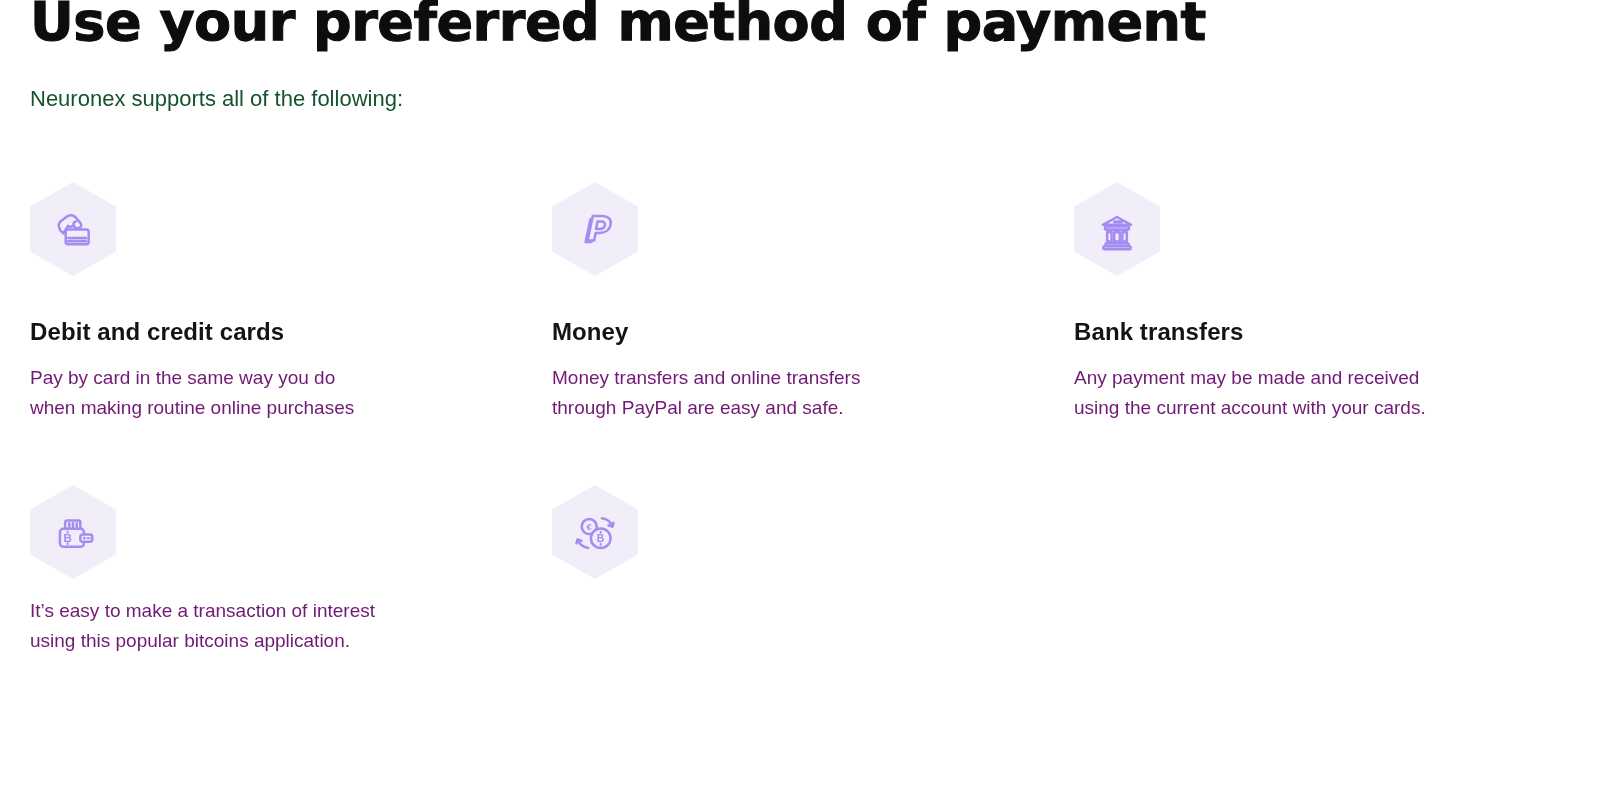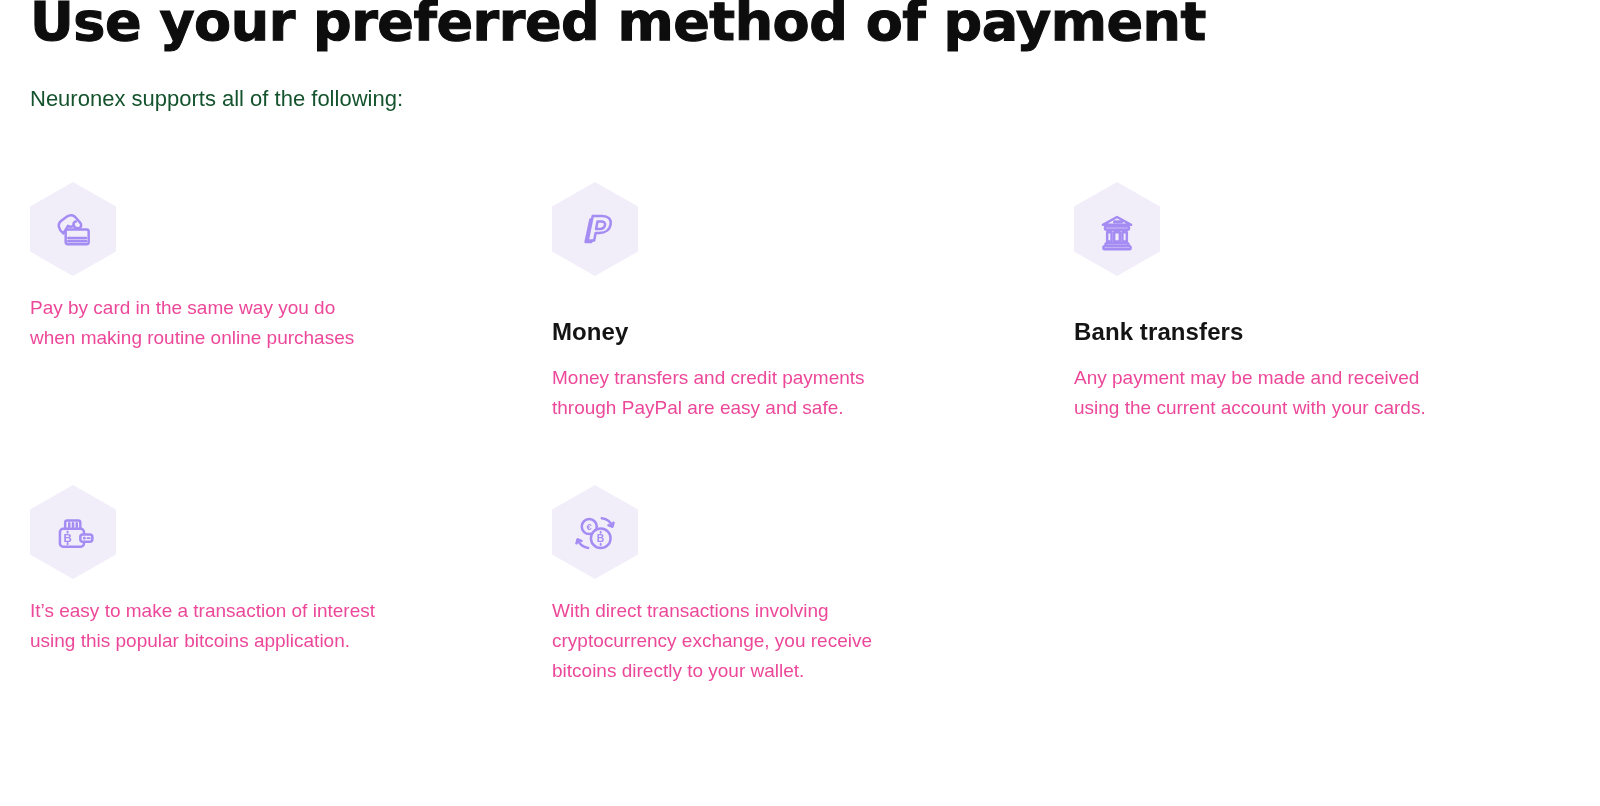--- a/index.html
+++ b/index.html
@@ -48,21 +48,21 @@
     margin-top:42px;
     font-size:24px;
     font-weight:700;
     letter-spacing:0.1px;
     color:#141414;
   }
   .card-desc {
     margin-top:17px;
     font-size:19px;
     line-height:30px;
-    color:#ec4899;
+    color:#701a75;
     white-space:pre-line;
   }
   .ic { stroke:#a48cf3; stroke-width:2.4; fill:none; stroke-linecap:round; stroke-linejoin:round; }
   .ic-fill { fill:#f1eefa; }
   .ic-solid { fill:#a48cf3; stroke:none; }
   .ic-txt { fill:#a48cf3; stroke:none; font-family:"Liberation Sans", sans-serif; font-weight:bold; text-anchor:middle; }
 </style>
 </head>
 <body>
 
@@ -76,33 +76,34 @@
     <div class="card">
       <div class="hex-badge">
         <svg width="46" height="46" viewBox="0 0 44 44">
           <rect class="ic" x="15" y="22.5" width="22" height="14" rx="2"></rect>
           <path class="ic" d="M17.5 30.6 H34.5"></path>
           <path class="ic" d="M17.5 33.6 H34.5"></path>
           <path class="ic ic-fill" d="M12.8 26.3 C8.2 22.8 6.8 17.3 10.5 14.4 L16.3 10.1 C19.3 8 22.8 8.7 25 11.4 L29 16.1 C30.8 18.3 29.8 20.9 27.1 21.3 C24.9 21.6 23.2 20.2 22.6 18.4 C21.4 19.9 19 20.3 17.2 19 Z"></path>
           <path class="ic" d="M22.6 18.4 C22.1 16.6 23.1 15.1 24.7 14.9"></path>
         </svg>
       </div>
+      <div class="card-title">Debit and credit cards</div>
       <div class="card-desc">Pay by card in the same way you do
 when making routine online purchases</div>
     </div>
 
     <div class="card">
       <div class="hex-badge">
         <svg width="46" height="46" viewBox="0 0 44 44">
           <path class="ic" d="M17.6 13 L13 34.5 H18.4 L19.6 28.6"></path>
           <path class="ic ic-fill" fill-rule="evenodd" d="M19.8 9.5 H29 C34.5 9.5 37.6 12.7 37 17.2 C36.3 22.6 31.9 25.8 26.3 25.8 H22.6 L21.2 33 H15 Z M24.4 14.8 H28.1 C30.5 14.8 31.9 16.2 31.6 18.2 C31.2 20.6 29.2 21.9 26.6 21.9 H23 Z"></path>
         </svg>
       </div>
       <div class="card-title">Money</div>
-      <div class="card-desc">Money transfers and credit payments
+      <div class="card-desc">Money transfers and online transfers
 through PayPal are easy and safe.</div>
     </div>
 
     <div class="card">
       <div class="hex-badge">
         <svg width="46" height="46" viewBox="0 0 44 44">
           <path class="ic ic-fill" d="M8.5 18 L22 10.5 L35.5 18 Z"></path>
           <path class="ic" style="stroke-width:3" d="M19.6 15.2 H26.4"></path>
           <rect class="ic" x="10.5" y="19.6" width="23" height="3" rx="1"></rect>
           <rect class="ic" x="12.6" y="25" width="4.2" height="9"></rect>
@@ -142,19 +143,16 @@
           <path class="ic" d="M34.9 15.5 L38.6 16.9 L39.7 13.2"></path>
           <path class="ic" d="M15.5 37.2 C10.5 36.5 6.8 33.5 5.5 29.4"></path>
           <path class="ic" d="M9.1 30.5 L5.4 29.1 L4.3 32.8"></path>
           <circle class="ic" cx="16.5" cy="16.8" r="7.2"></circle>
           <text class="ic-txt" x="16.3" y="19.9" font-size="9">€</text>
           <circle class="ic ic-fill" cx="27.5" cy="28" r="9.4"></circle>
           <text class="ic-txt" x="27.4" y="31.6" font-size="10">B</text>
           <path class="ic" style="stroke-width:1.8" d="M27.4 21.6 V22.8 M27.4 33.2 V34.4"></path>
         </svg>
       </div>
-      <div class="card-desc">With direct transactions involving
-cryptocurrency exchange, you receive
-bitcoins directly to your wallet.</div>
     </div>
 
   </div>
 </div>
 
 </body></html>

